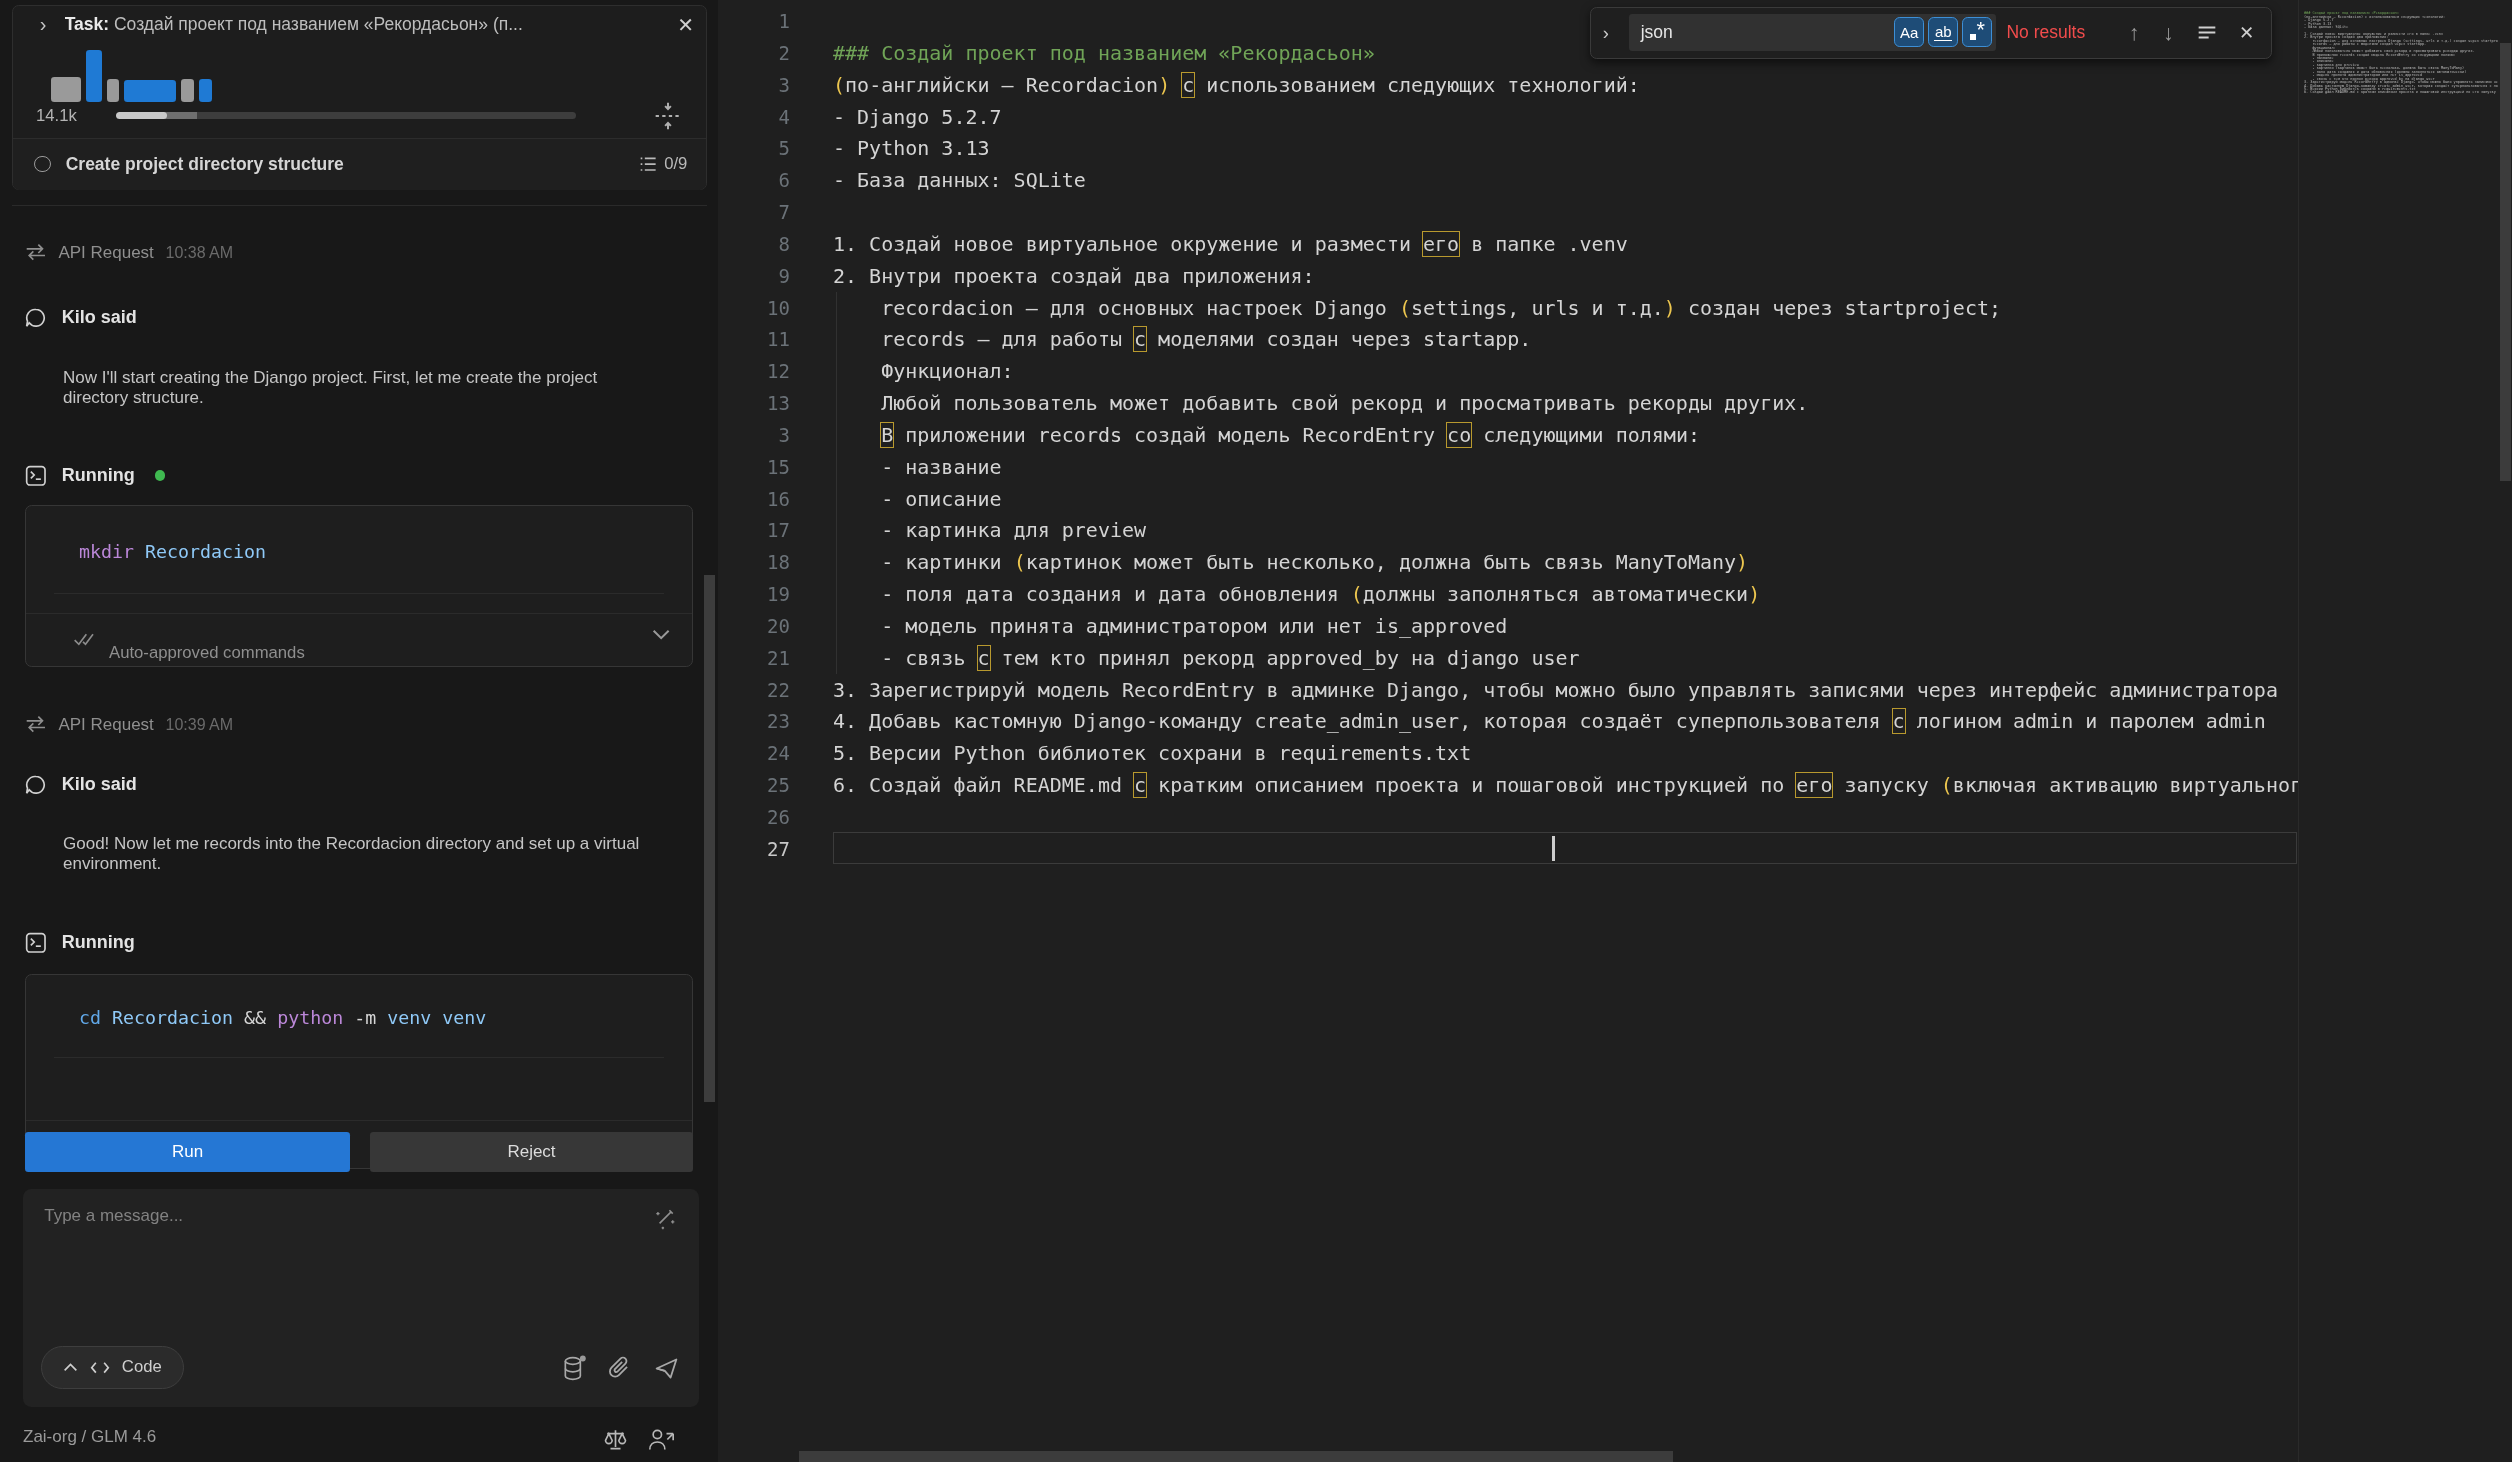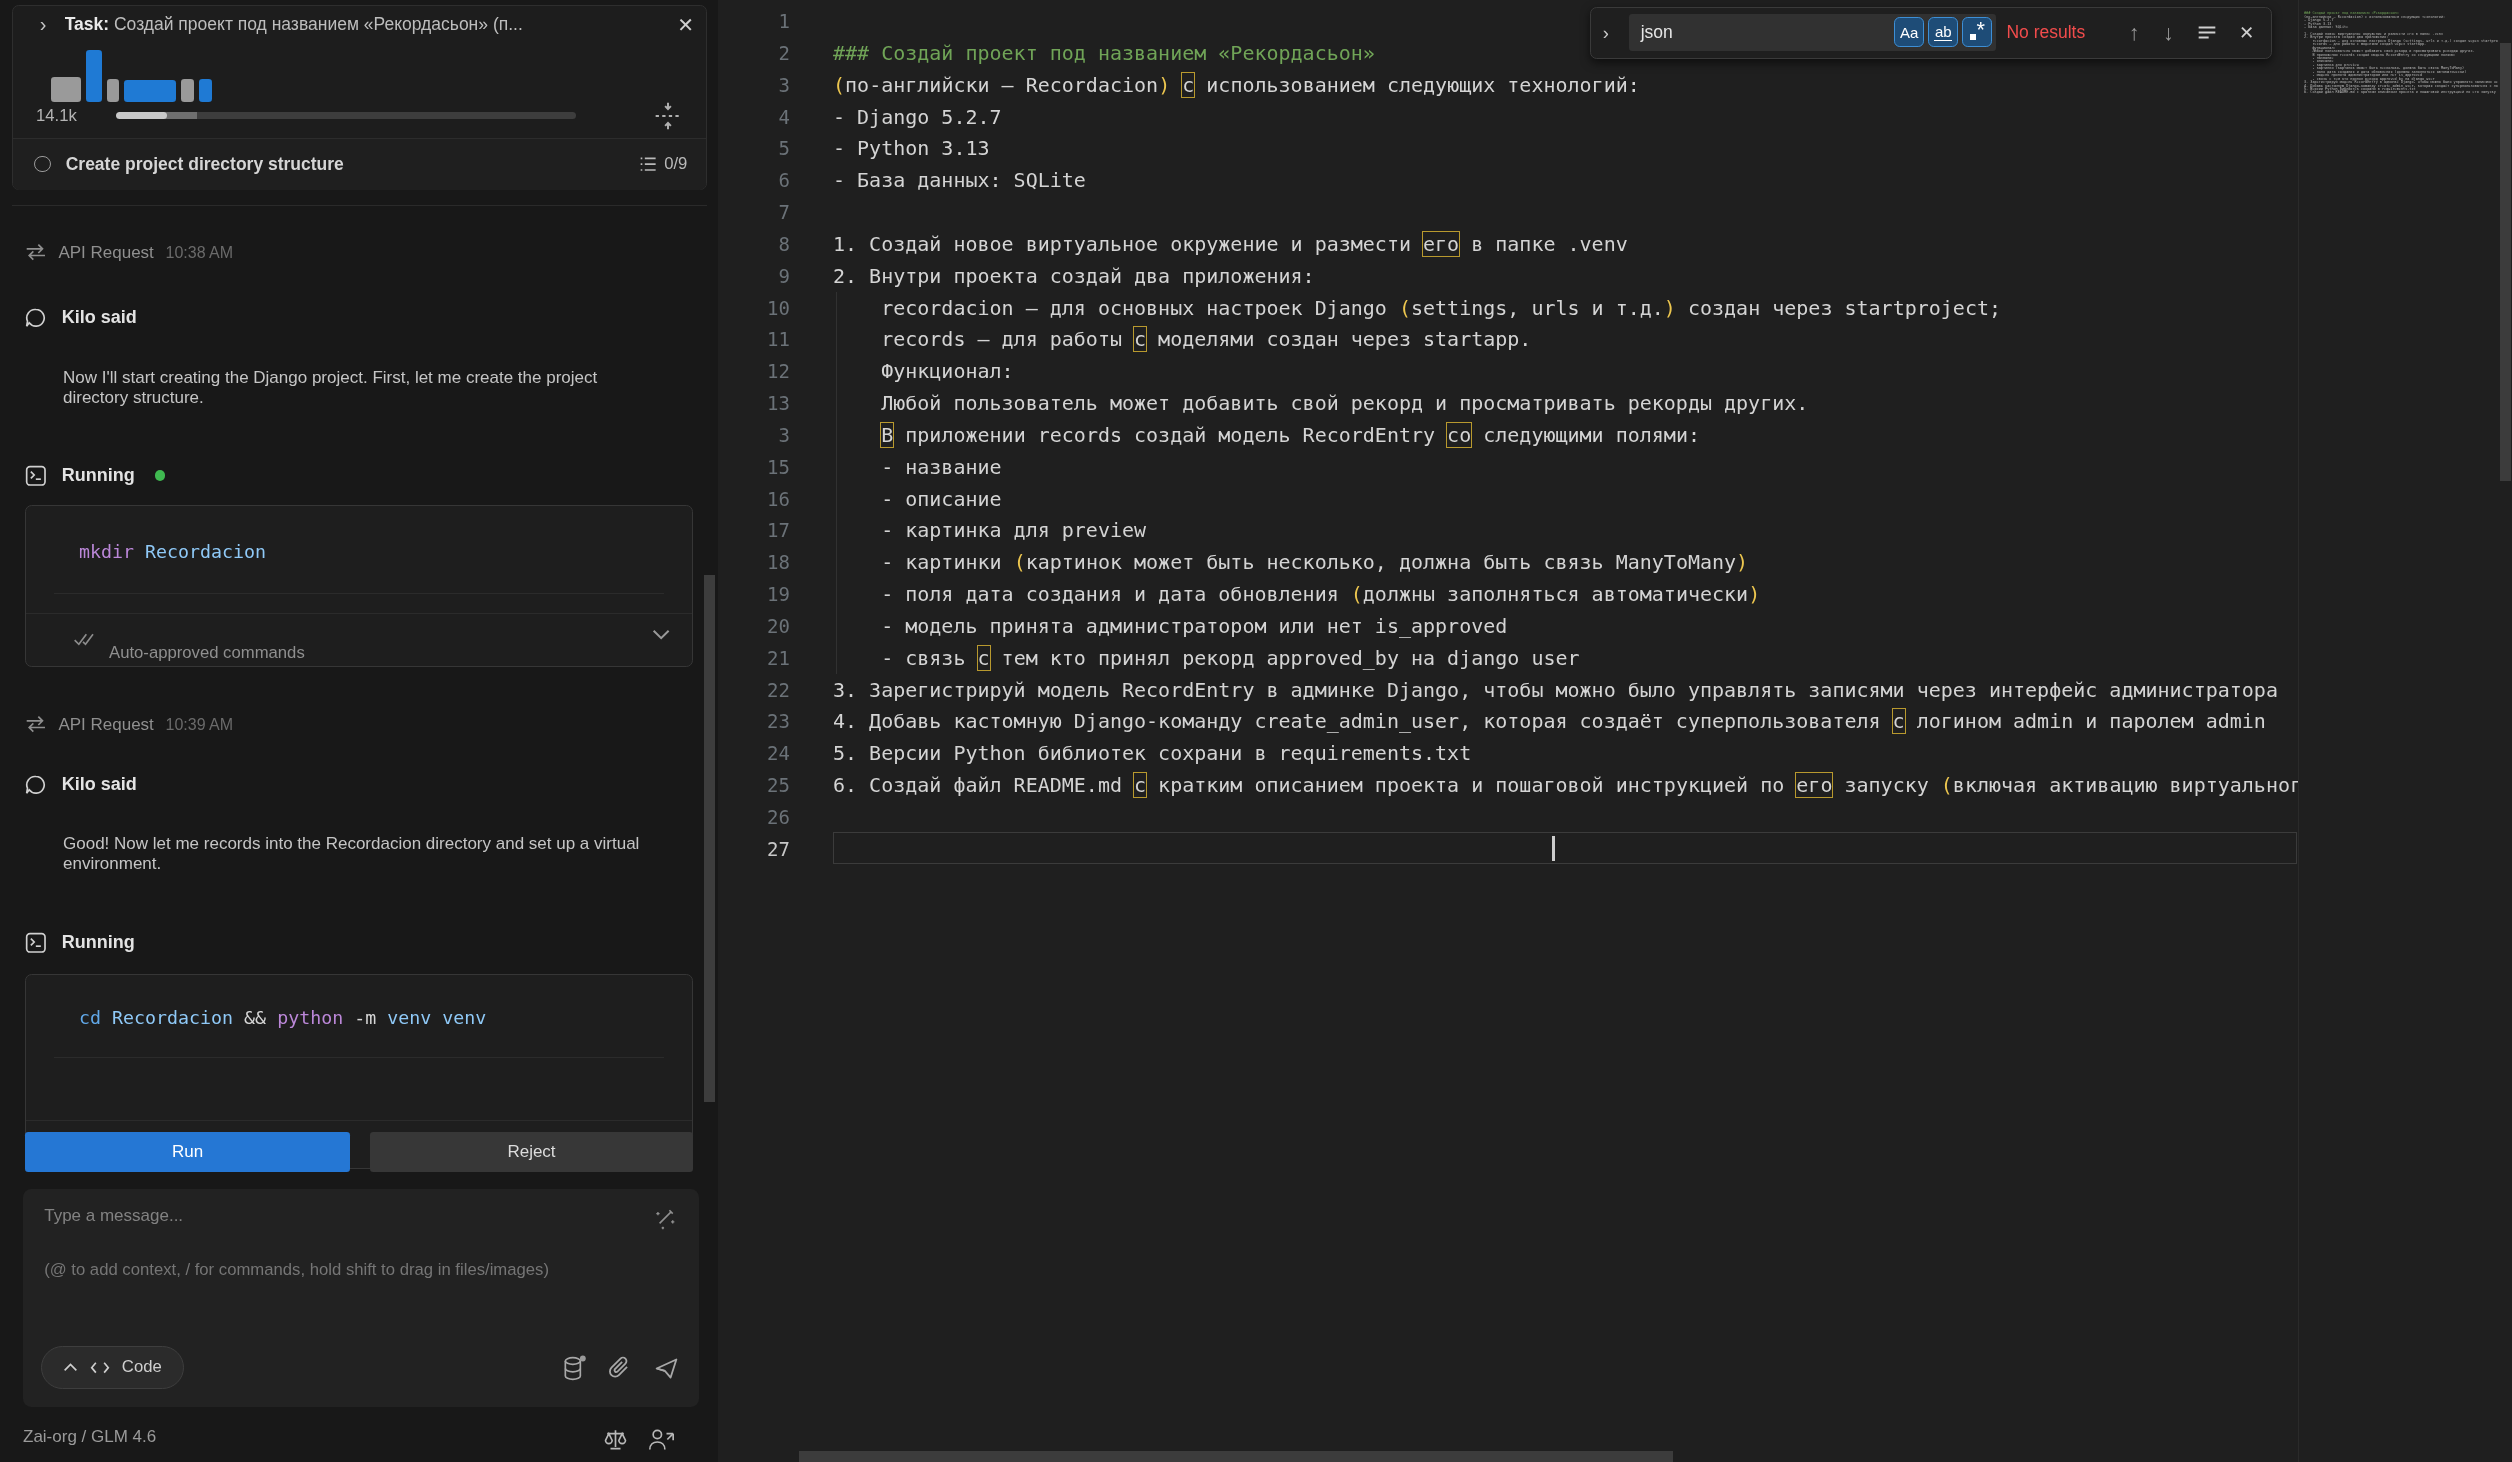--- a/index.html
+++ b/index.html
@@ -280,21 +280,20 @@
     <span id="composer-placeholder">Type a message...</span>
     <span id="wand-icon">
       <svg width="23" height="23" viewBox="0 0 28 28" stroke="currentColor" stroke-width="2" fill="none">
         <path d="M22 6 L8 20"></path>
           <path d="M20 4 l4 4"></path>
         <path d="M6 6 v4 M4 8 h4" stroke-width="1.6"></path>
           <path d="M24 16 v4 M22 18 h4" stroke-width="1.6"></path>
           <path d="M12 24 v3 M10.5 25.5 h3" stroke-width="1.6"></path>
       </svg>
     </span>
-    <div id="composer-hint">(@ to add context, / for commands, hold shift to drag in files/images)</div>
     <div id="mode-pill">
       <svg width="15" height="10" viewBox="0 0 18 12" stroke="#cfcfcf" stroke-width="2" fill="none">
           <path d="M2 10 L9 3 L16 10"></path>
         </svg>
       <svg width="20" height="13.3" viewBox="0 0 24 16" stroke="#cfcfcf" stroke-width="2" fill="none">
           <path d="M7 2 L2 8 L7 14"></path>
           <path d="M17 2 L22 8 L17 14"></path>
         </svg>
       <span>Code</span>
     </div>

